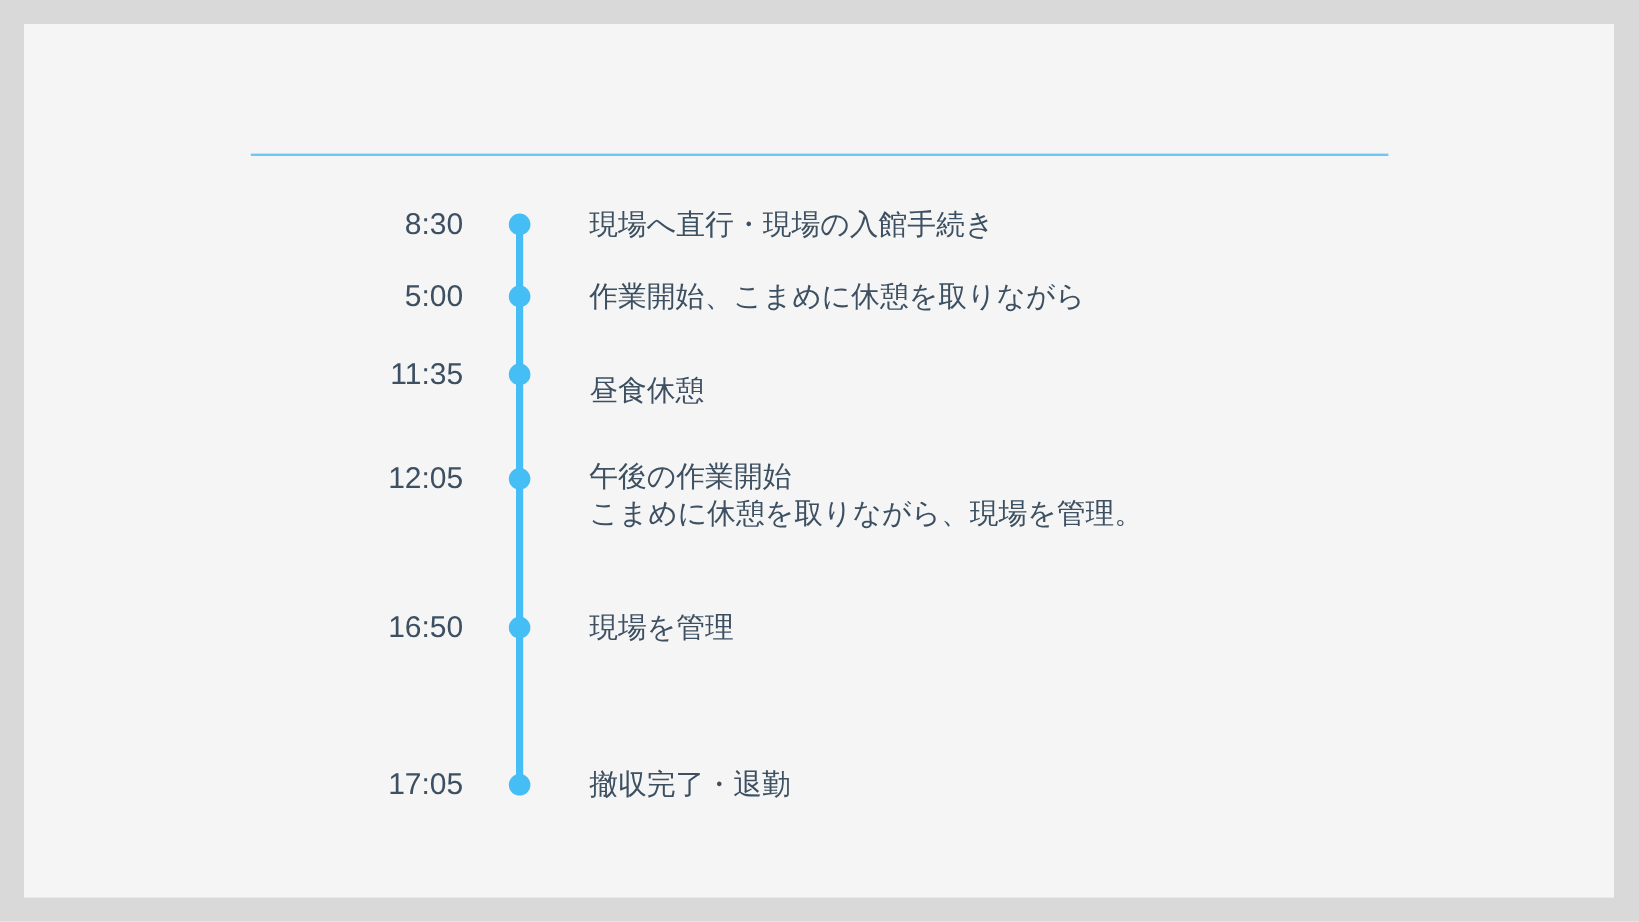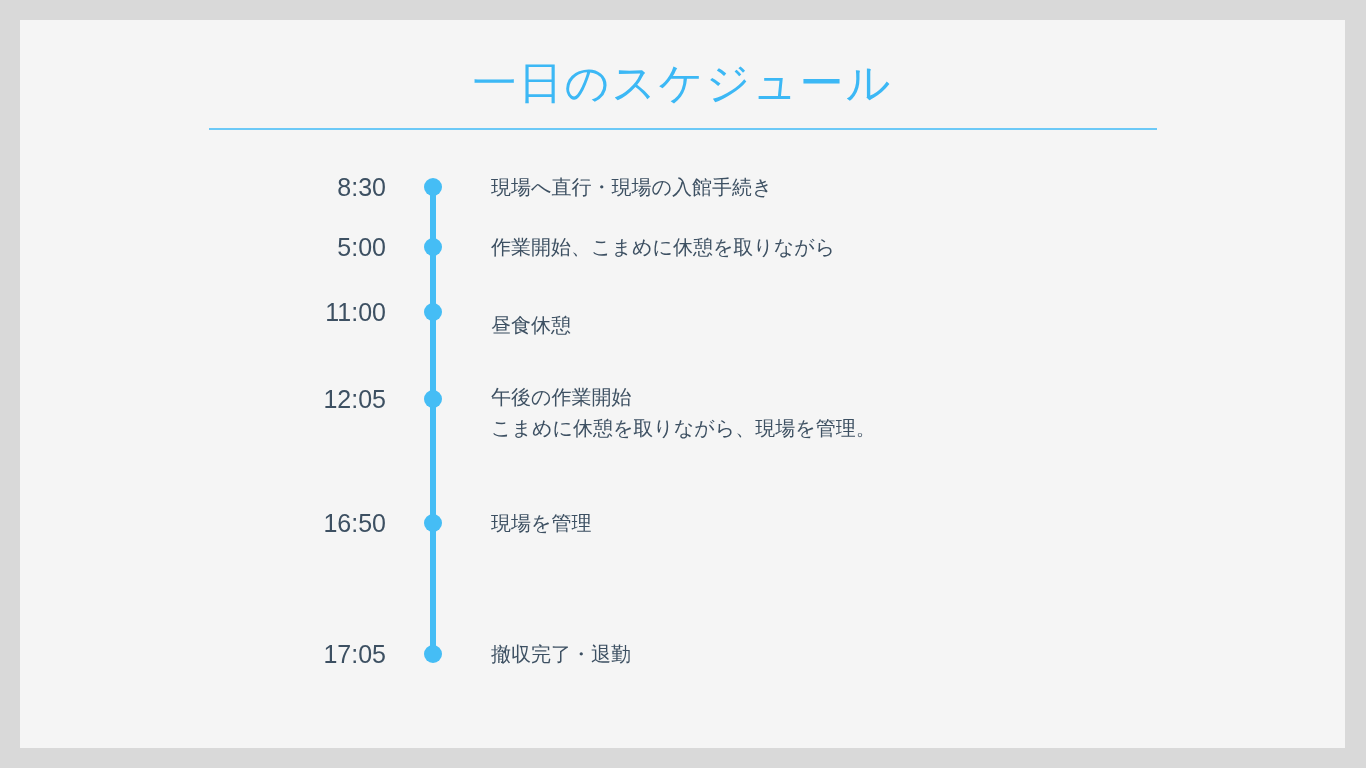--- a/index.html
+++ b/index.html
@@ -92,57 +92,56 @@
     height: 18px;
     border-radius: 50%;
     background: #45bdf5;
     transform: translateY(-9px);
   }
 
   .event-desc {
     position: absolute;
     left: 471px;
     width: 800px;
-    font-size: 20px;
+    font-size: 24px;
     line-height: 31px;
     color: #3d5062;
     white-space: pre-line;
   }
 
   .desc-center   { transform: translateY(-15px); }
   .desc-low      { transform: translateY(-2px); }
   .desc-two-line { transform: translateY(-17px); }
 </style>
 </head>
 <body>
 
 <div id="slide">
 
-  <div id="slide-title">一日のスケジュール</div>
 
   <div id="title-divider"></div>
 
   <div id="timeline">
 
     <div id="timeline-spine"></div>
 
     <div class="timeline-row" style="top:167px;">
       <div class="time-label">8:30</div>
       <div class="node-dot"></div>
       <div class="event-desc desc-center">現場へ直行・現場の入館手続き</div>
     </div>
 
     <div class="timeline-row" style="top:227px;">
       <div class="time-label">5:00</div>
       <div class="node-dot"></div>
       <div class="event-desc desc-center">作業開始、こまめに休憩を取りながら</div>
     </div>
 
     <div class="timeline-row" style="top:292px;">
-      <div class="time-label">11:00</div>
+      <div class="time-label">11:35</div>
       <div class="node-dot"></div>
       <div class="event-desc desc-low">昼食休憩</div>
     </div>
 
     <div class="timeline-row" style="top:379px;">
       <div class="time-label">12:05</div>
       <div class="node-dot"></div>
       <div class="event-desc desc-two-line">午後の作業開始
 こまめに休憩を取りながら、現場を管理。</div>
     </div>

